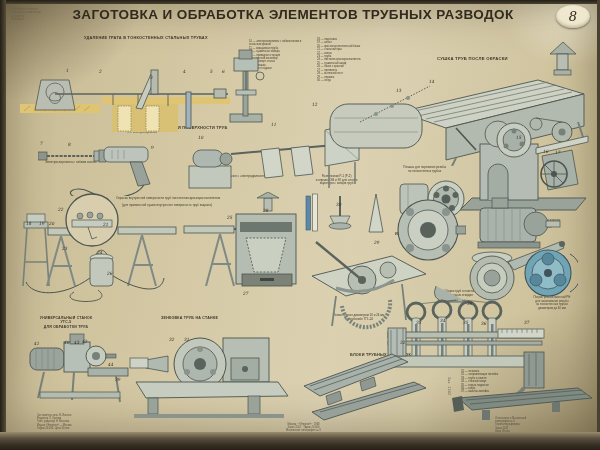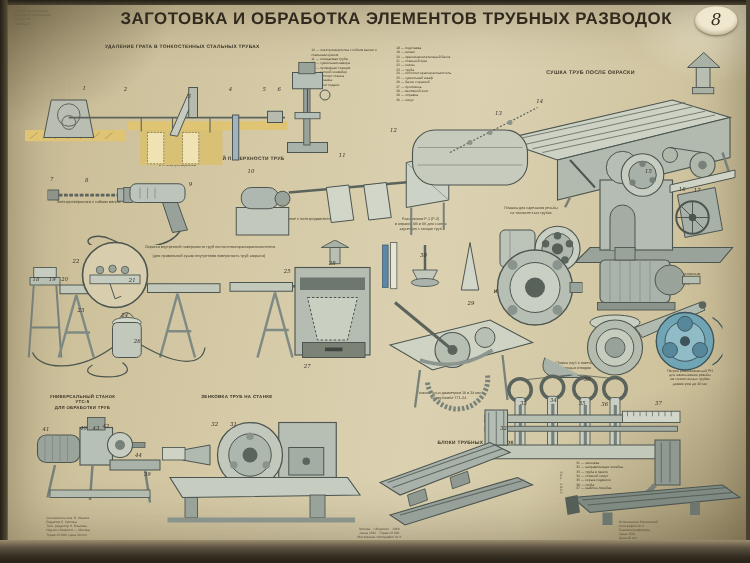--- a/index.html
+++ b/index.html
@@ -10,21 +10,21 @@
       radial-gradient(ellipse at 96% 2%, rgba(240,234,212,.85) 0, rgba(240,234,212,0) 9%),
       radial-gradient(ellipse at 0% 0%, rgba(62,52,30,.5) 0, rgba(62,52,30,0) 16%),
       radial-gradient(ellipse at 100% 100%, rgba(70,58,34,.35) 0, rgba(70,58,34,0) 22%),
       linear-gradient(100deg,#c7ba94 0%,#d4c8a4 30%,#dbd1b1 58%,#d0c49f 85%,#c6b992 100%);
     box-shadow:inset 0 0 46px rgba(72,60,34,.45);}
   .edge-top{position:absolute;left:0;top:0;width:600px;height:4px;background:linear-gradient(#241f15,#4a4232);}
   .edge-left{position:absolute;left:0;top:0;width:6px;height:450px;background:linear-gradient(90deg,#241f15,#564d3a);}
   .edge-right{position:absolute;right:0;top:0;width:3px;height:450px;background:#49412f;}
   .edge-bottom{position:absolute;left:0;bottom:0;width:600px;height:18px;
     background:linear-gradient(#9a8c6d 0%,#5a5040 35%,#332c20 75%,#262117 100%);}
-  .title{position:absolute;left:82px;top:7px;width:470px;text-align:center;
+  .title{position:absolute;left:58px;top:7px;width:470px;text-align:center;
     font-weight:bold;font-size:13.5px;letter-spacing:.4px;color:#322a1e;white-space:nowrap;}
   .badge{position:absolute;left:556px;top:5px;width:34px;height:23px;border-radius:50%;
     background:#efe8cf;box-shadow:0 1px 2px rgba(40,30,10,.5), inset 0 -2px 3px rgba(120,105,70,.35);
     display:flex;align-items:center;justify-content:center;
     font-family:"DejaVu Serif",serif;font-style:italic;font-size:13px;color:#2e281c;}
   .tt{position:absolute;transform-origin:0 0;line-height:1.28;color:#46402f;
       font-family:"Liberation Sans",sans-serif;}
   .hd{font-weight:bold;letter-spacing:.4px;color:#3c3526;white-space:nowrap;}
   .ctr{text-align:center;}
   .co{position:absolute;font-size:7px;transform:scale(.62);transform-origin:0 0;

